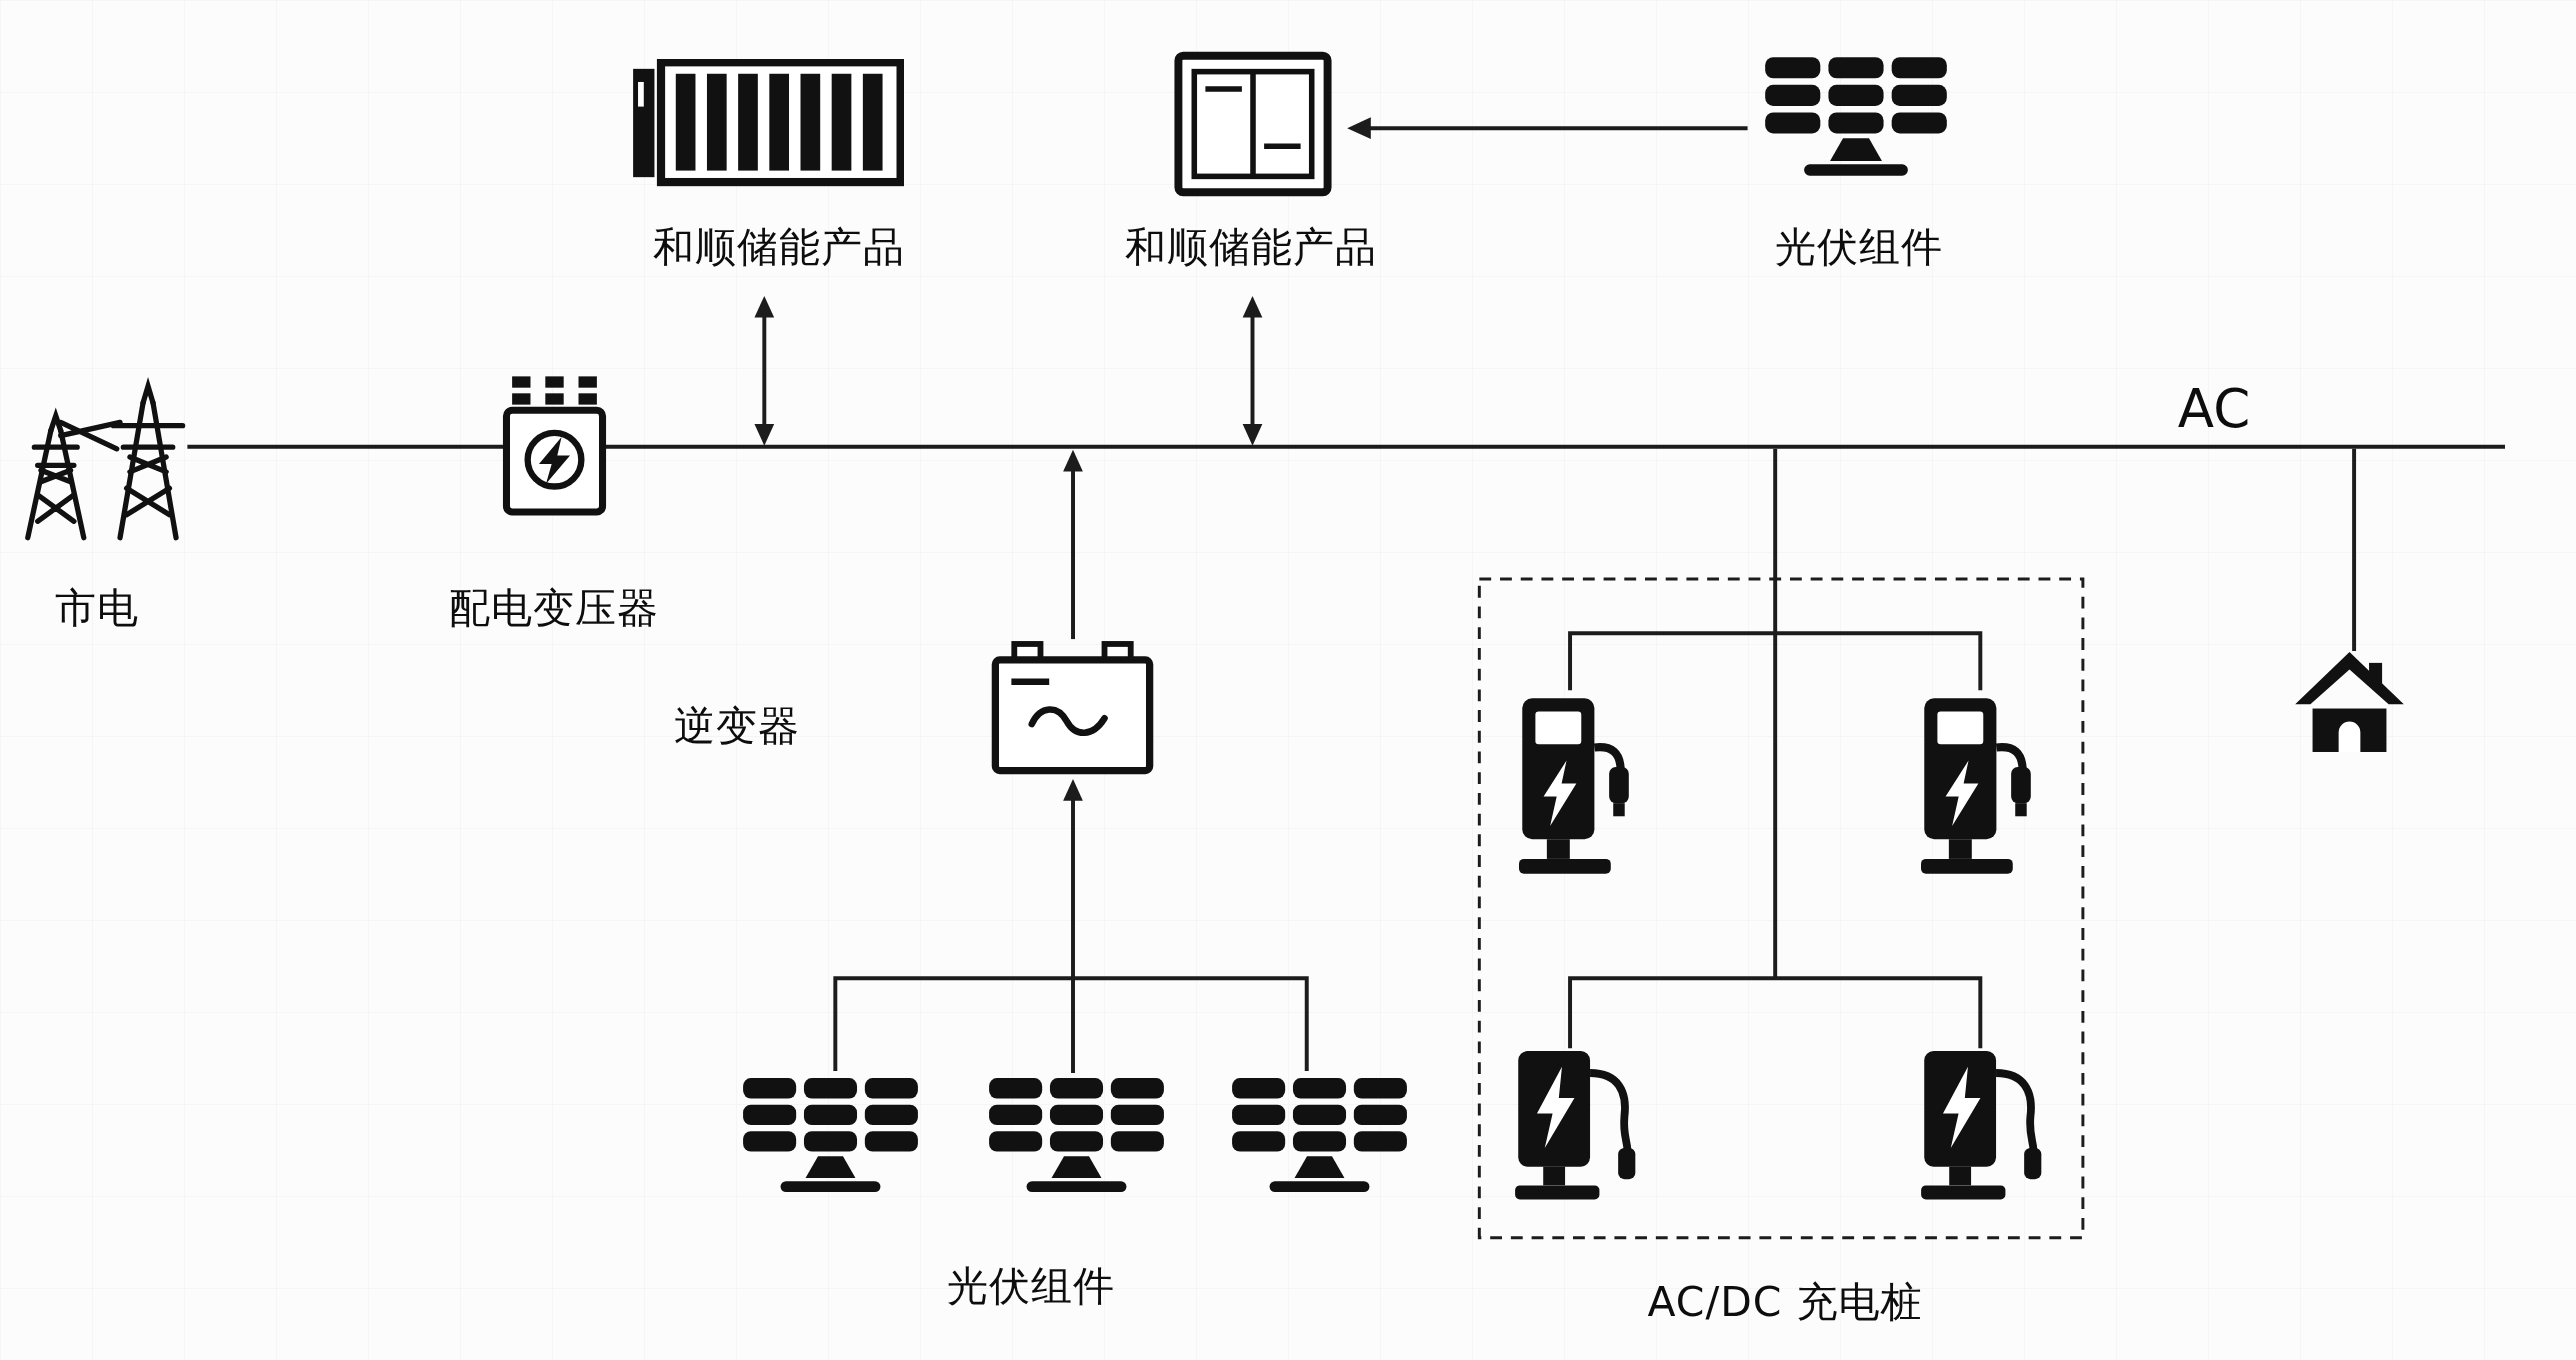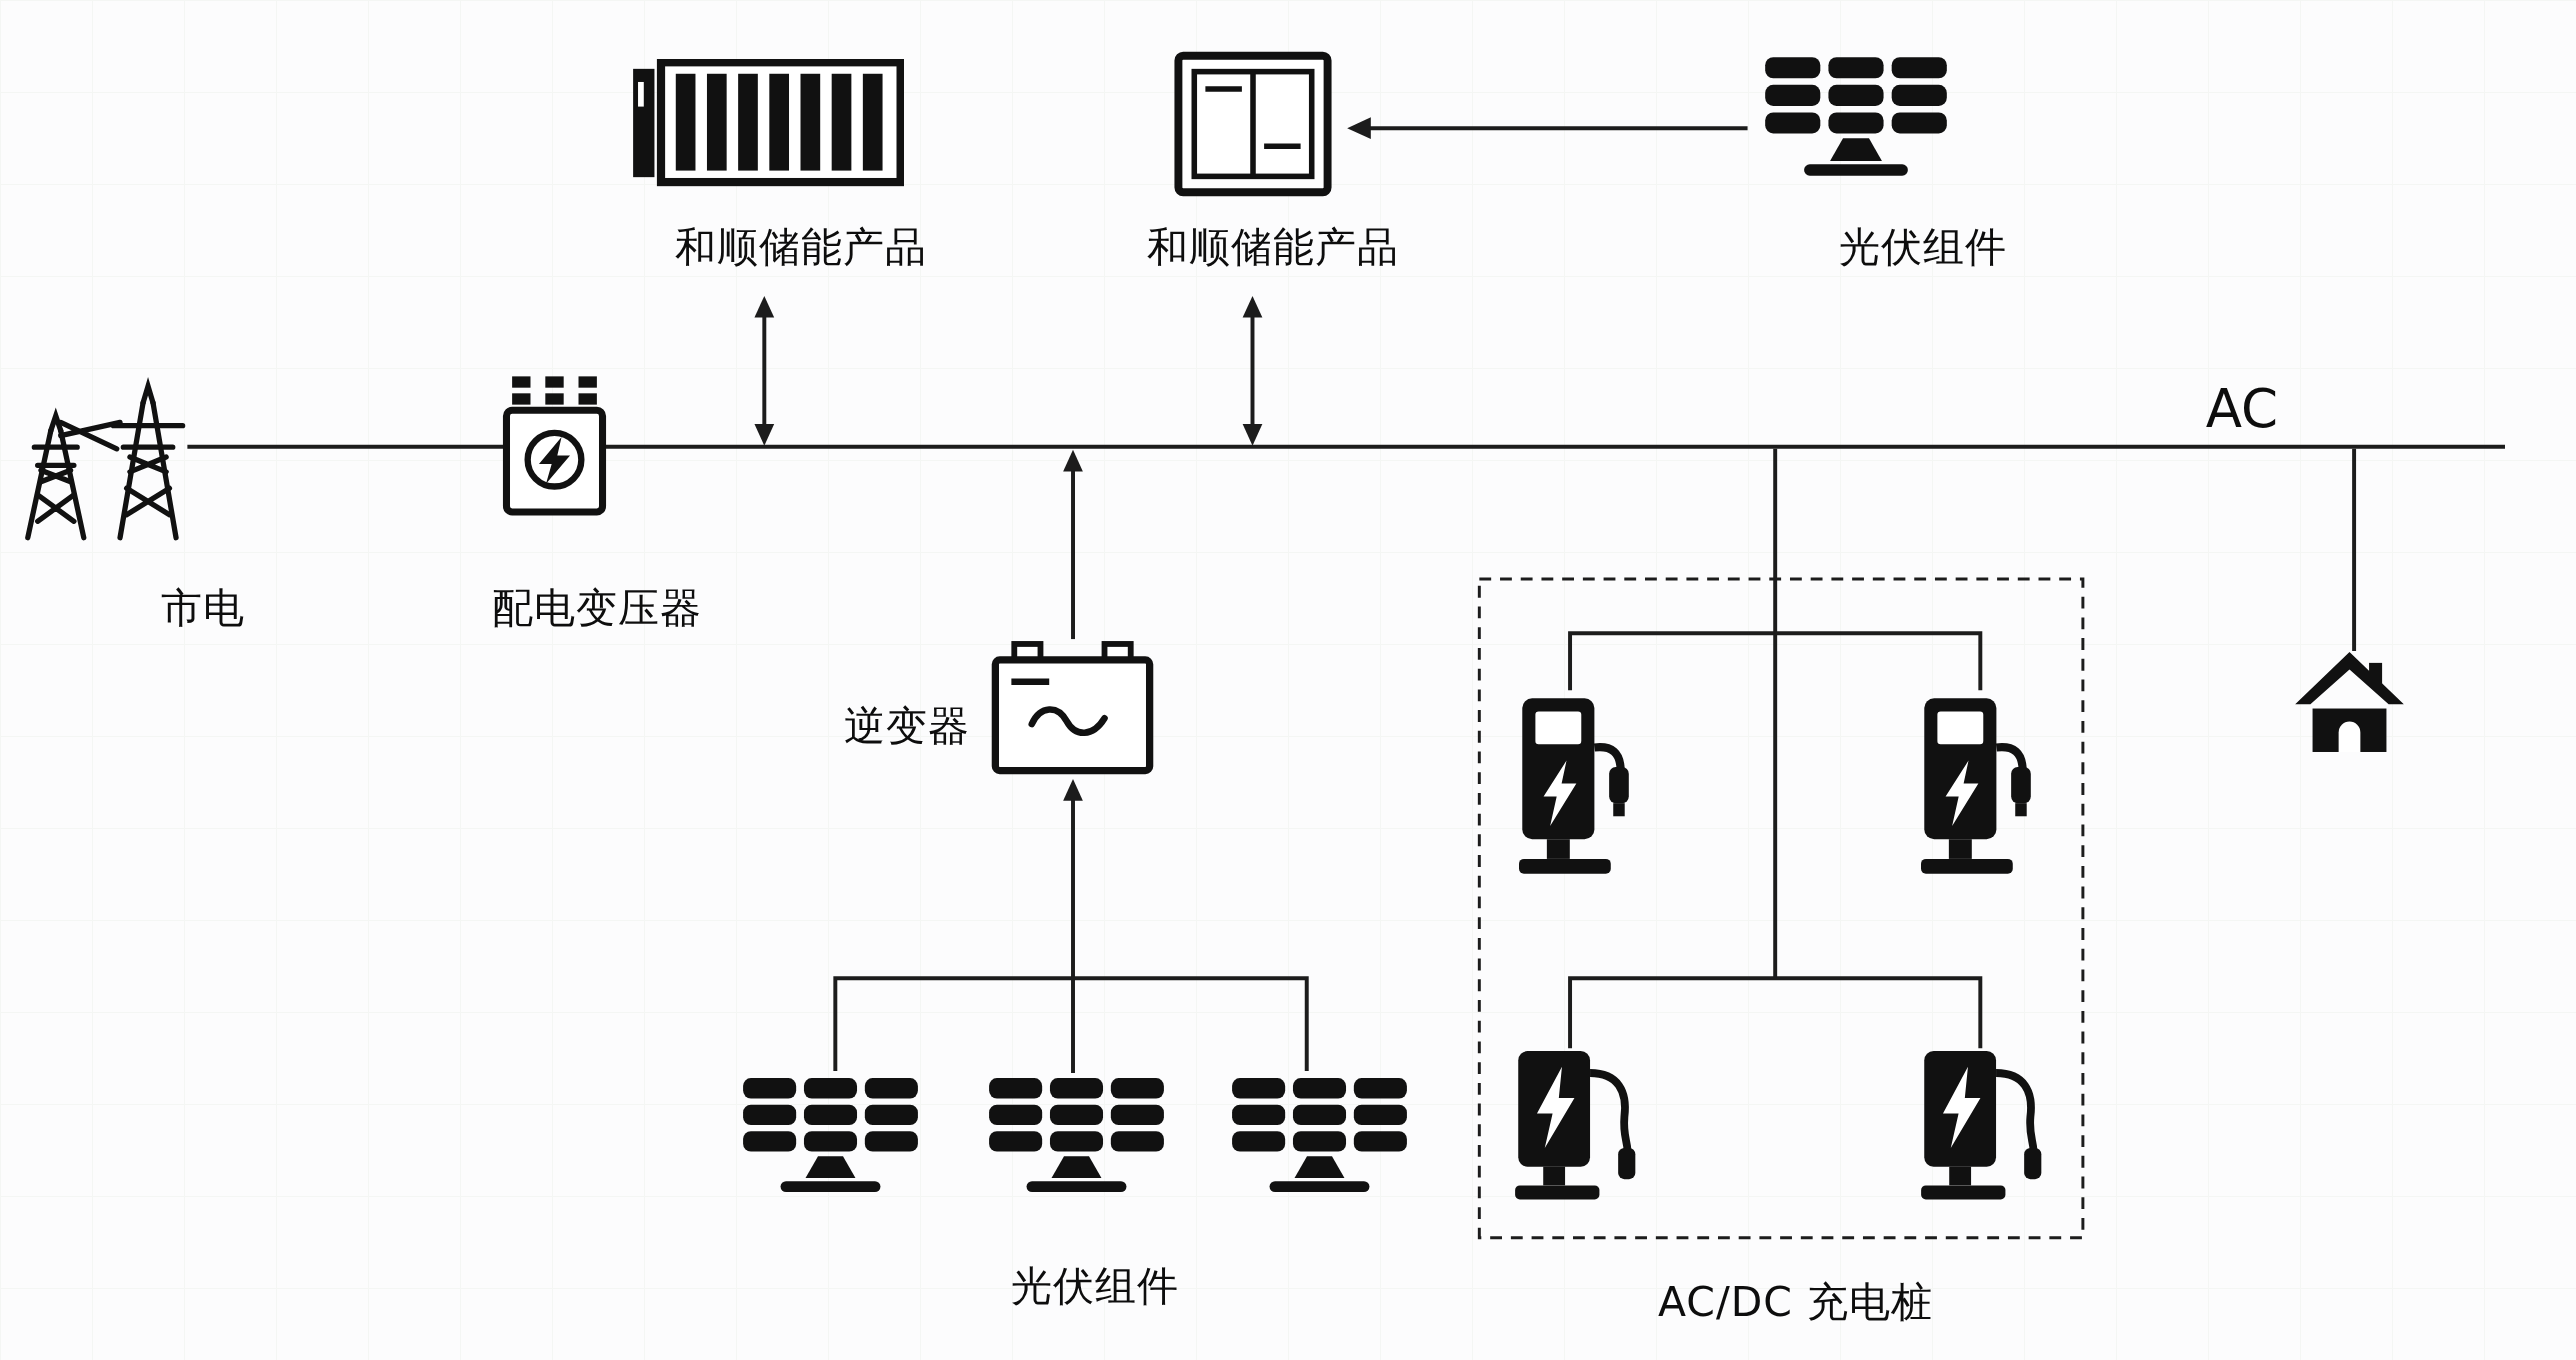--- a/index.html
+++ b/index.html
@@ -15,21 +15,21 @@
       linear-gradient(#f4f6f4 1px, transparent 1px),
       linear-gradient(90deg, #f4f6f4 1px, transparent 1px);
     background-size:92px 92px;
   }
   svg.wires{position:absolute;left:0;top:0;width:2576px;height:1361px;}
   .icon{position:absolute;}
   .icon svg{width:100%;height:100%;display:block;}
   .label{
     position:absolute;
     font-size:41px;font-weight:500;color:#0d0d0d;
-    text-align:right;letter-spacing:1px;line-height:1.2;
+    text-align:center;letter-spacing:1px;line-height:1.2;
     white-space:nowrap;
   }
   .label.ac{font-size:53px;font-weight:500;letter-spacing:0;}
 </style>
 </head>
 <body>
 
 <div class="canvas">
 
   <svg class="wires" viewBox="0 0 2612 1380">
@@ -144,21 +144,21 @@
 
   <div class="icon" style="left:991px;top:639px;width:163px;height:138px">
     <svg viewBox="0 0 112 92">
       <rect x="16" y="2" width="18" height="12" fill="#fff" stroke="#111" stroke-width="4"></rect>
       <rect x="78" y="2" width="18" height="12" fill="#fff" stroke="#111" stroke-width="4"></rect>
       <rect x="3" y="13" width="106" height="76" rx="3" fill="#fff" stroke="#111" stroke-width="5"></rect>
       <line x1="14" y1="28" x2="40" y2="28" stroke="#111" stroke-width="4.5"></line>
       <path d="M28,57 C34,44 46,44 52,55 C58,66 70,66 78,53" fill="none" stroke="#111" stroke-width="4.5" stroke-linecap="round"></path>
     </svg>
   </div>
-  <div class="label" style="left:674px;top:702px;width:296px;text-align:right">逆变器</div>
+  <div class="label" style="left:674px;top:702px;width:296px;text-align:left">逆变器</div>
 
   <div class="icon" style="left:732px;top:1075px;width:197px;height:128px">
     <svg viewBox="0 0 120 82">
       <g fill="#111">
         <rect x="4" y="2" width="34" height="13" rx="5"></rect>
           <rect x="43" y="2" width="34" height="13" rx="5"></rect>
           <rect x="82" y="2" width="34" height="13" rx="5"></rect>
         <rect x="4" y="19" width="34" height="13" rx="5"></rect>
           <rect x="43" y="19" width="34" height="13" rx="5"></rect>
           <rect x="82" y="19" width="34" height="13" rx="5"></rect>

